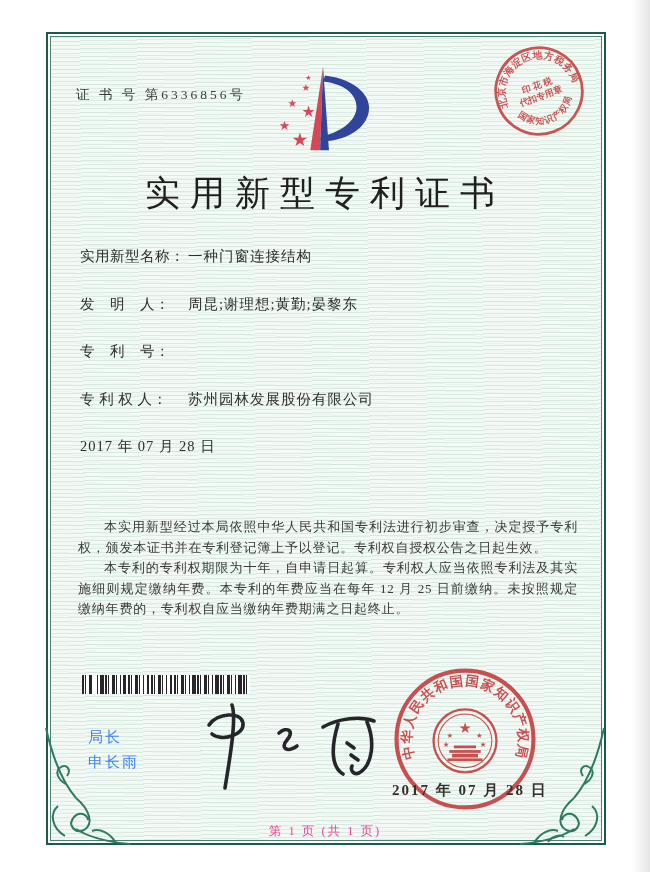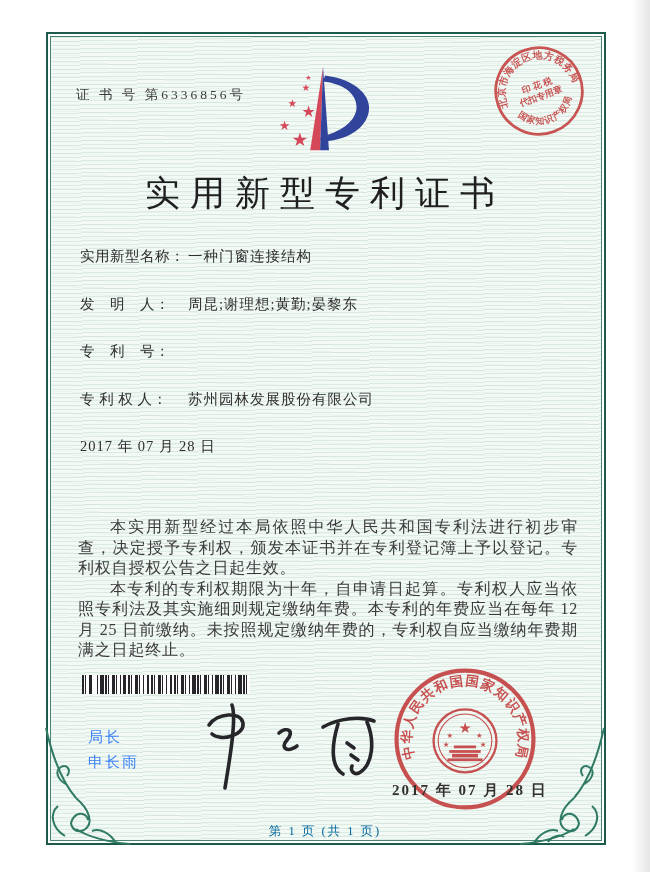--- a/index.html
+++ b/index.html
@@ -36,21 +36,21 @@
     position:absolute; left:0; top:170px; width:650px;
     text-align:center; font-size:35px; letter-spacing:10px;
     color:#1f1f1f; font-weight:400;
   }
   .fields { position:absolute; left:80px; top:246px; width:480px; }
   .frow { display:flex; margin-bottom:26.5px; font-size:14.5px; color:#2e2e2e; line-height:21px; }
   .flabel { flex:0 0 108px; letter-spacing:0.5px; }
   .fvalue { letter-spacing:1px; }
   .paras { position:absolute; left:78px; top:517px; width:500px; }
   .paras p {
-    font-size:16px; line-height:20.5px; color:#3b3b3b;
+    font-size:13px; line-height:20.5px; color:#3b3b3b;
     text-indent:2em; letter-spacing:0.8px; text-align:justify;
   }
   .barcode {
     position:absolute; left:82px; top:675px; width:168px; height:19px;
     background:repeating-linear-gradient(90deg,
       #26262a 0px, #26262a 2px, #fdfdfd 2px, #fdfdfd 3px,
       #26262a 3px, #26262a 4px, #fdfdfd 4px, #fdfdfd 7px,
       #26262a 7px, #26262a 10px, #fdfdfd 10px, #fdfdfd 11.5px,
       #26262a 11.5px, #26262a 12.5px, #fdfdfd 12.5px, #fdfdfd 15px,
       #26262a 15px, #26262a 16px, #fdfdfd 16px, #fdfdfd 18.5px,
@@ -62,21 +62,21 @@
     font-size:15px; color:#3b82f6; line-height:25px; letter-spacing:2px;
   }
   .signature { position:absolute; left:175px; top:693px; width:225px; height:105px; }
   .office-seal { position:absolute; left:391px; top:665px; width:148px; height:148px; opacity:.88; }
   .issue-date {
     position:absolute; left:392px; top:781px;
     font-size:15px; color:#32302c; letter-spacing:2px; font-weight:600;
   }
   .footer {
     position:absolute; left:0; top:823px; width:650px; text-align:center;
-    font-size:12.5px; color:#0369a1; letter-spacing:2px;
+    font-size:12.5px; color:#ec4899; letter-spacing:2px;
   }
   .ornament { position:absolute; width:96px; height:126px; }
   .ornament.br { right:42px; bottom:22px; }
   .ornament.bl { left:42px; bottom:22px; transform:scaleX(-1); }
   .seal-text { fill:#c23a3a; font-family:"Liberation Serif","DejaVu Serif",serif; font-weight:bold; }
 </style>
 </head>
 <body>
 
 <div class="page">

